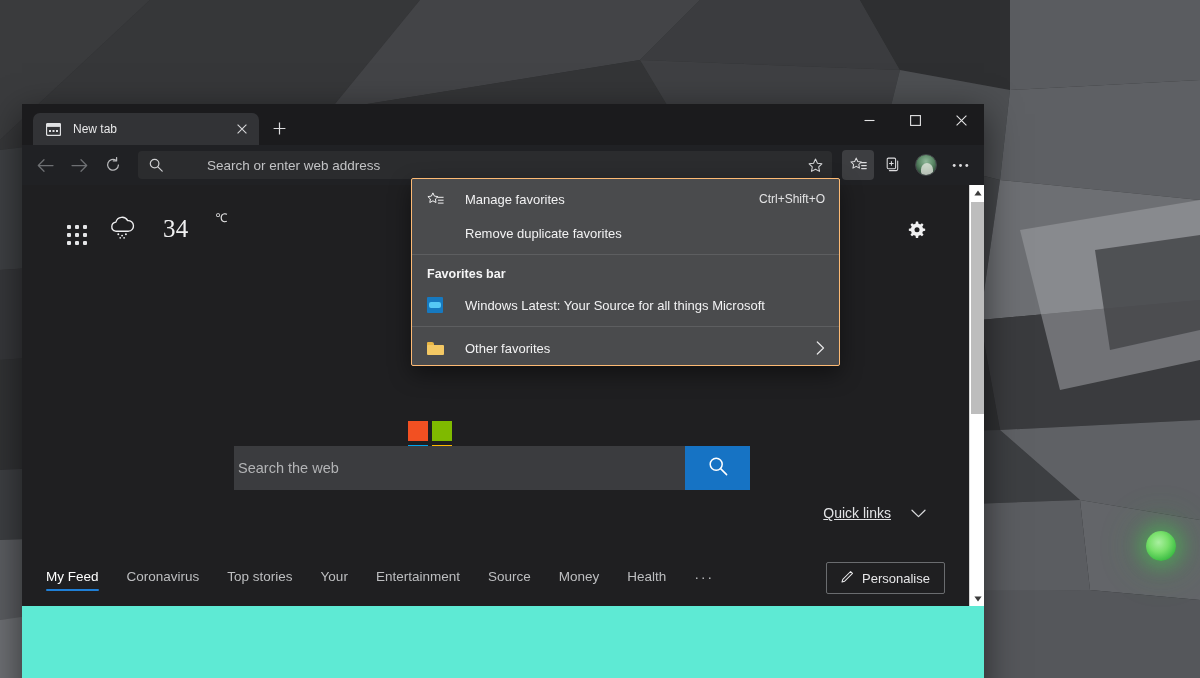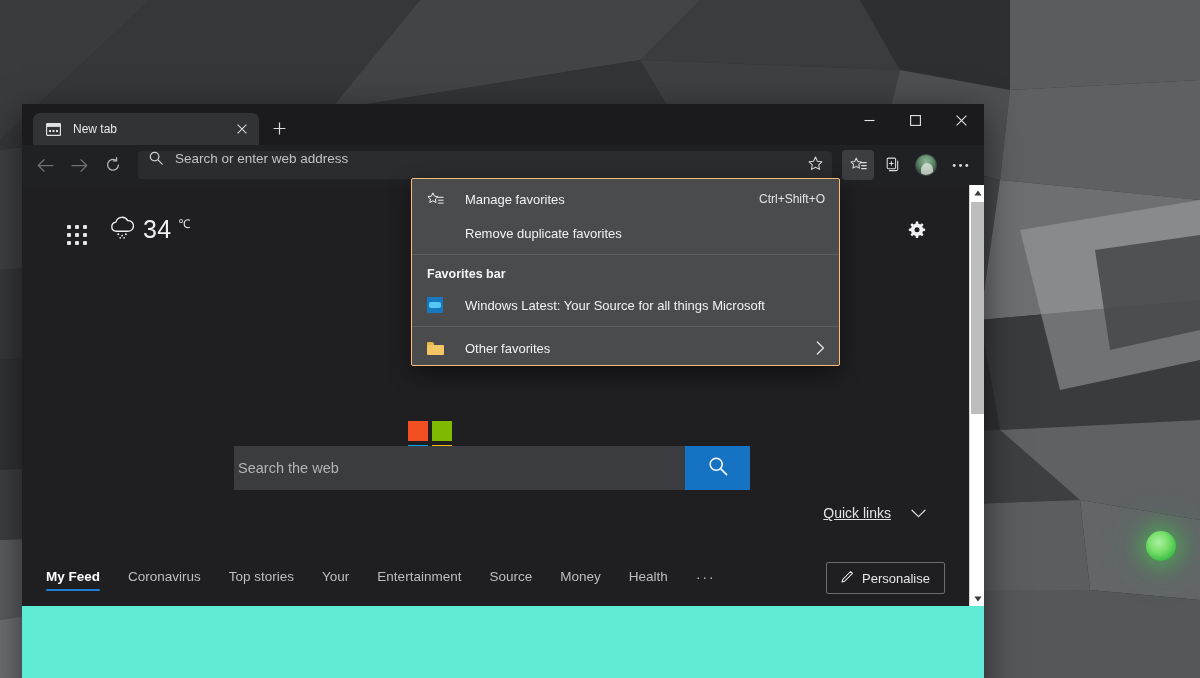--- a/index.html
+++ b/index.html
@@ -109,23 +109,24 @@
     border-radius: 4px;
     cursor: pointer;
   }
   .navbtn.disabled { color: #6e7073; }
   .omnibox {
     flex: 1 1 auto;
     height: 28px;
     margin: 0 8px 0 8px;
     background: #2b2c2e;
     border-radius: 4px;
-    display: flex; align-items: flex-start;
+    display: flex; align-items: center;
     padding: 0 4px 0 11px;
     cursor: text;
+    gap: 32px;
   }
   .omnibox .ob-search { color: #cfd0d2; display: flex; align-items: center; }
   .omnibox .ob-text {
     flex: 1 1 auto;
     margin-left: 12px;
     font-size: 13.5px;
     color: #c2c3c5;
     white-space: nowrap; overflow: hidden;
   }
   .omnibox .ob-star {
@@ -179,22 +180,23 @@
     display: grid;
     grid-template-columns: repeat(3, 4px);
     grid-template-rows: repeat(3, 4px);
     gap: 4px;
     cursor: pointer;
   }
   .apps-grid i { display: block; width: 4px; height: 4px; border-radius: 1px; background: #e4e5e7; }
 
   .weather {
     position: absolute; left: 85px; top: 30px;
-    display: flex; align-items: center; gap: 5px;
-    cursor: pointer;
+    display: flex; align-items: flex-start; gap: 25px;
+    cursor: pointer;
+    font-family: Liberation Serif, serif;
   }
   .weather .temp {
     font-size: 25px; color: #f0f0f1; font-weight: 400;
     letter-spacing: .3px;
   }
   .weather .unit { font-size: 12px; color: #e3e3e4; margin-left: 2px; position: relative; top: -6px; }
 
   .gear-btn {
     position: absolute; right: 38px; top: 32px;
     width: 28px; height: 28px;
@@ -249,21 +251,21 @@
   }
   .feed-item {
     font-size: 13.5px;
     color: #bdbec0;
     margin-right: 28px;
     padding: 4px 0 7px 0;
     position: relative;
     cursor: pointer;
     white-space: nowrap;
   }
-  .feed-item.active { color: #ffffff; font-weight: bold; }
+  .feed-item.active { color: #ffffff; font-weight: normal; }
   .feed-item.active::after {
     content: "";
     position: absolute; left: 0; right: 0; bottom: 0;
     height: 2.5px; background: #1f7fd6; border-radius: 2px;
   }
   .feed-more {
     color: #b6b7b9; font-size: 15px; letter-spacing: 1.5px;
     margin-right: auto; cursor: pointer; padding-bottom: 4px;
   }
   .personalise {

